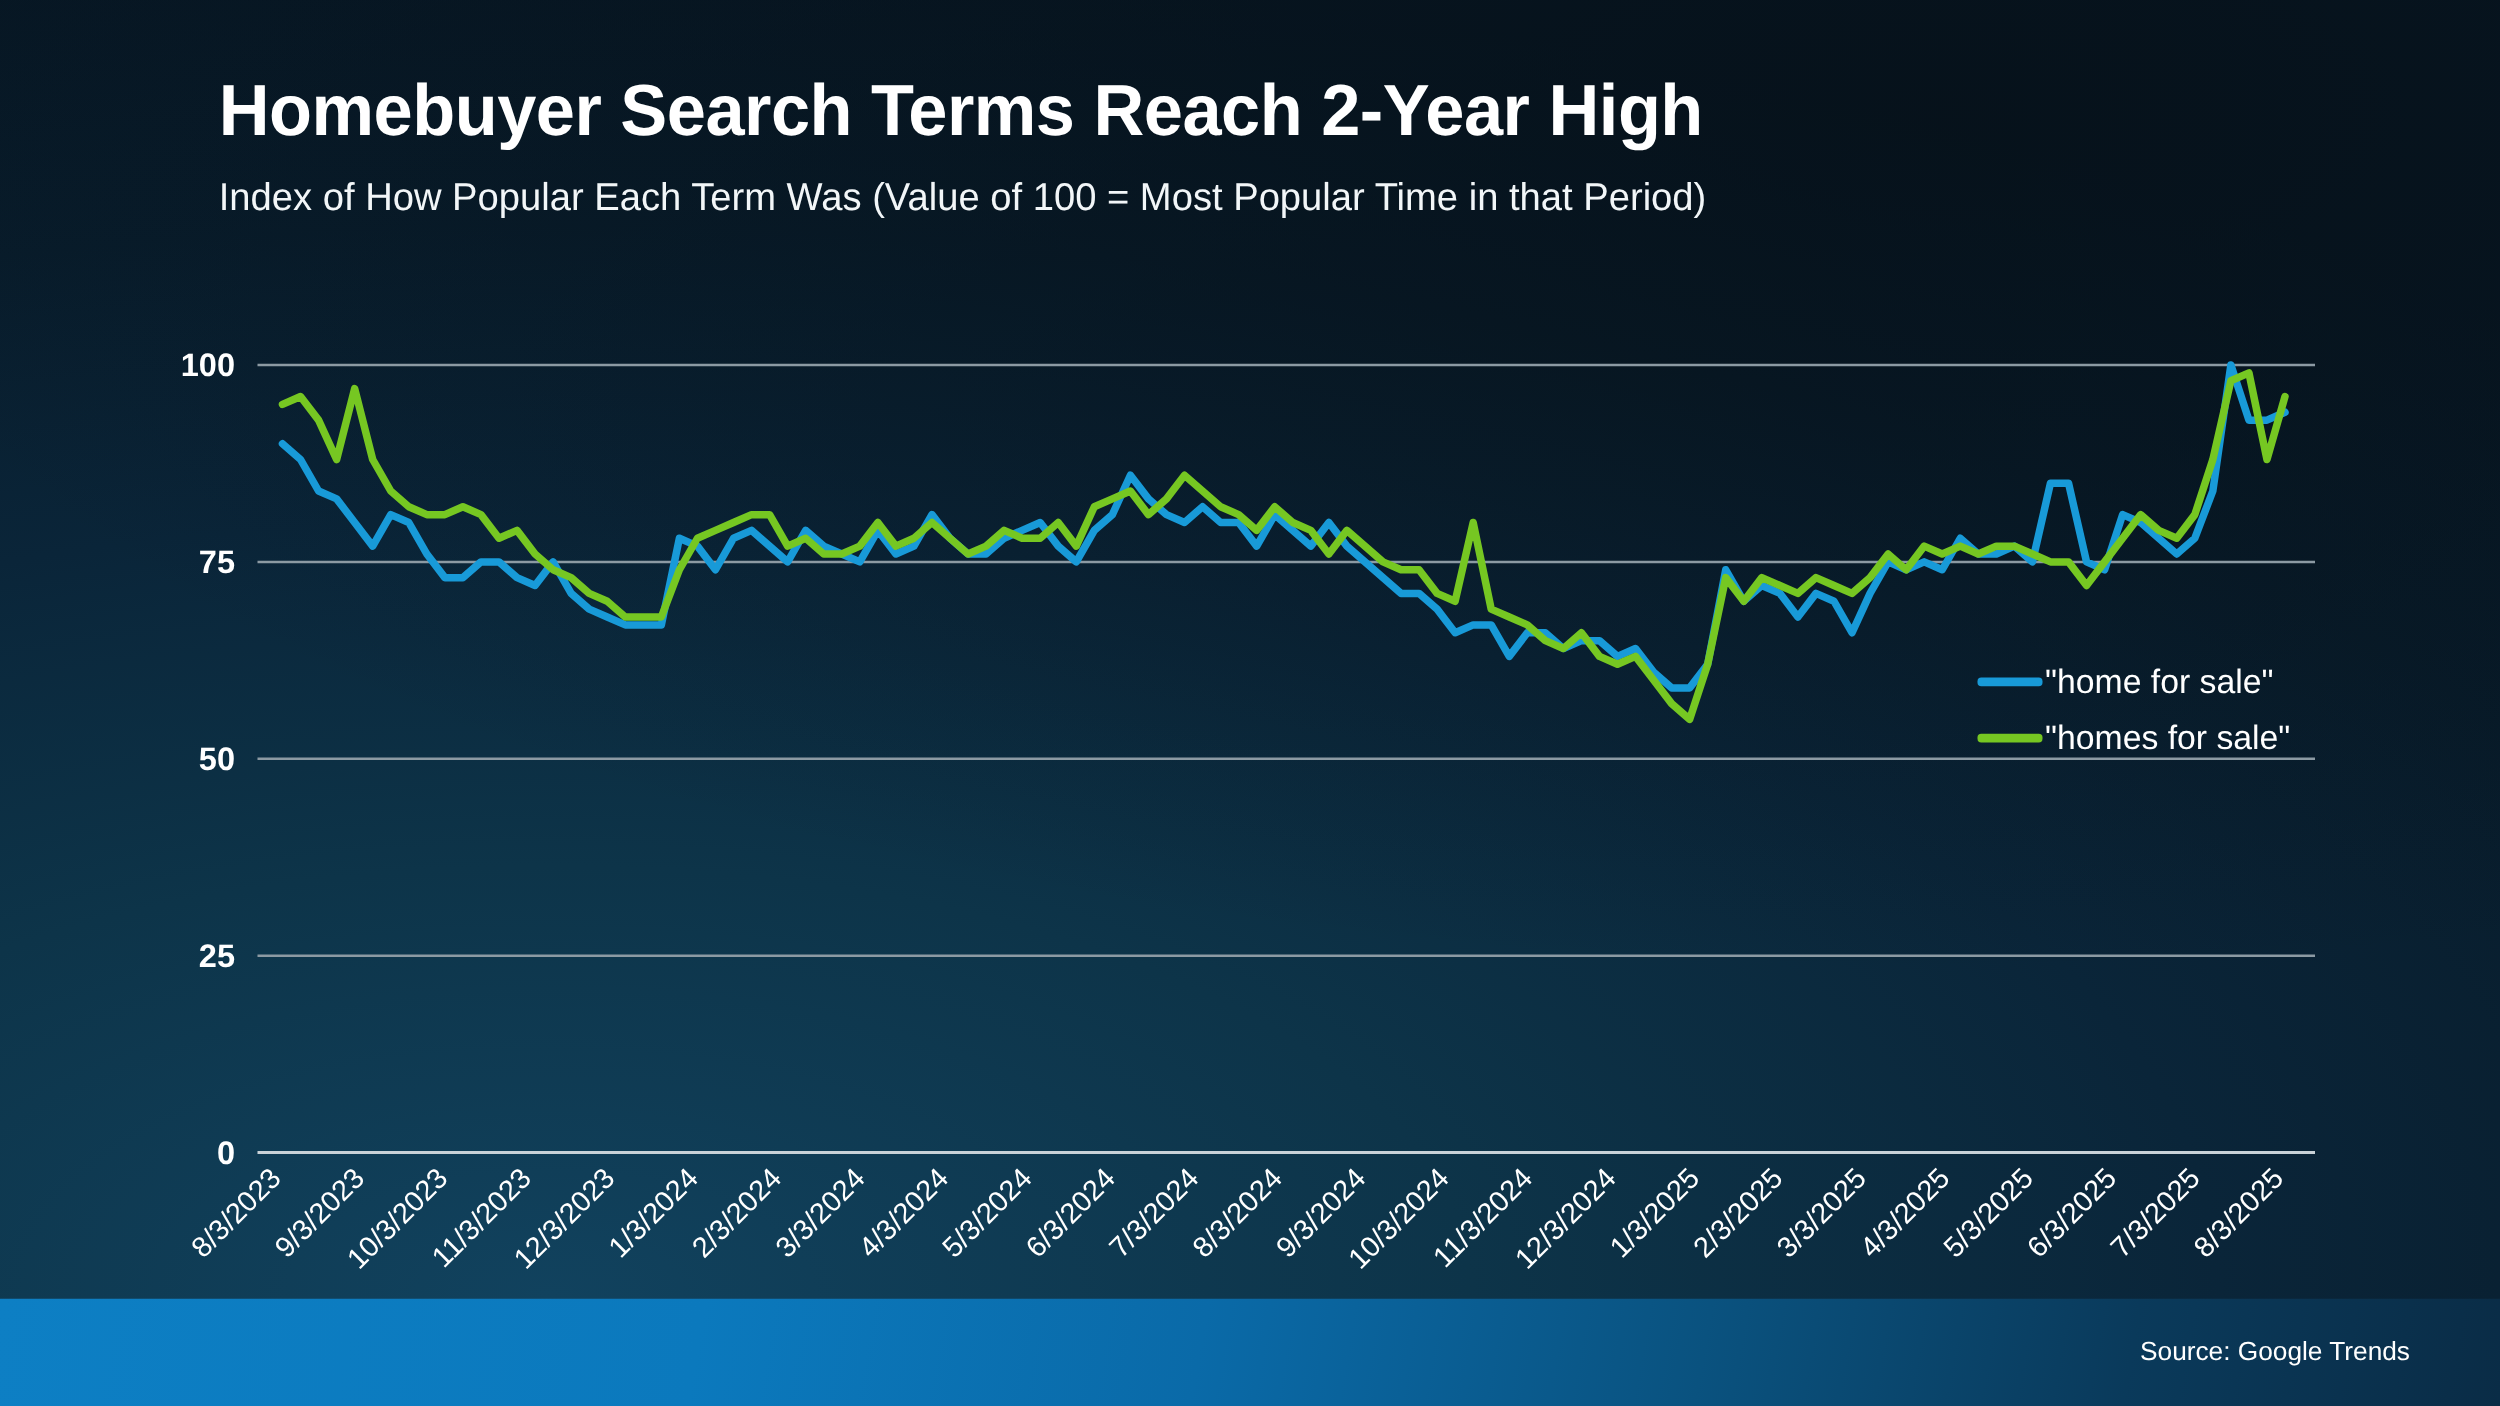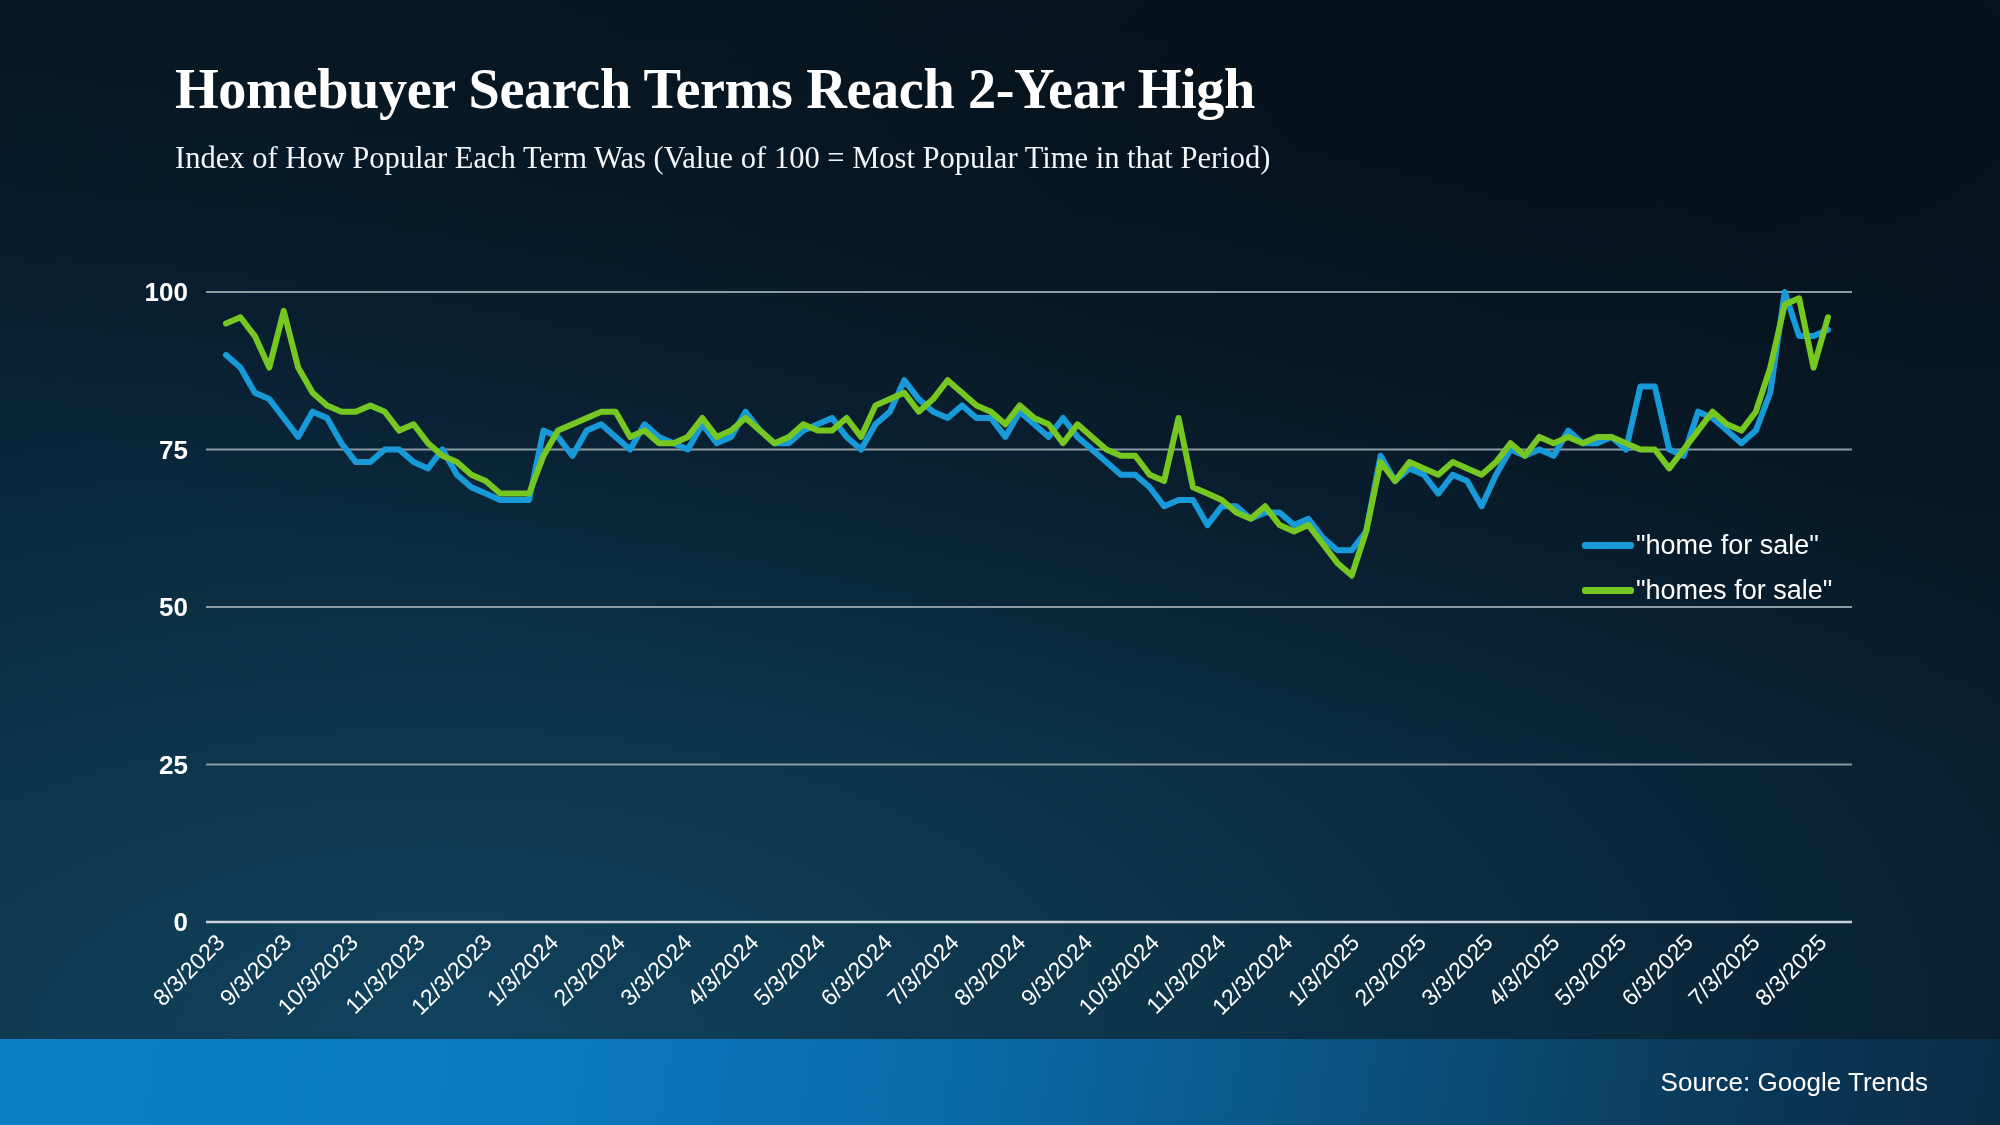--- a/index.html
+++ b/index.html
@@ -28,21 +28,20 @@
     background:
       radial-gradient(120% 85% at 78% 8%, rgba(6,16,24,0.75) 0%, rgba(6,16,24,0.32) 40%, rgba(6,16,24,0) 72%);
   }
 
   
   #header {
     position: absolute;
     left: 175px;
     top: 58px;
     width: 1700px;
-    font-family: Liberation Serif, serif;
   }
   #chart-title {
     color: #ffffff;
     font-size: 58px;
     font-weight: bold;
     letter-spacing: -0.4px;
     line-height: 1.06;
     white-space: nowrap;
     font-stretch: condensed;
     transform: scaleX(0.97);
@@ -134,21 +133,21 @@
     width: 2000px;
     height: 86px;
     background: linear-gradient(100deg, #0d7fc4 0%, #0b79bd 28%, #0a6aa8 48%, #0a527f 68%, #0a3a5b 85%, #0a2c46 100%);
   }
   #footer-source {
     position: absolute;
     right: 72px;
     top: 50%;
     transform: translateY(-50%);
     color: #ffffff;
-    font-size: 26px;
+    font-size: 21px;
     white-space: nowrap;
   }
 </style>
 </head>
 <body>
 
 <div id="page">
   <div id="bg-base"></div>
   <div id="bg-vignette"></div>
 

